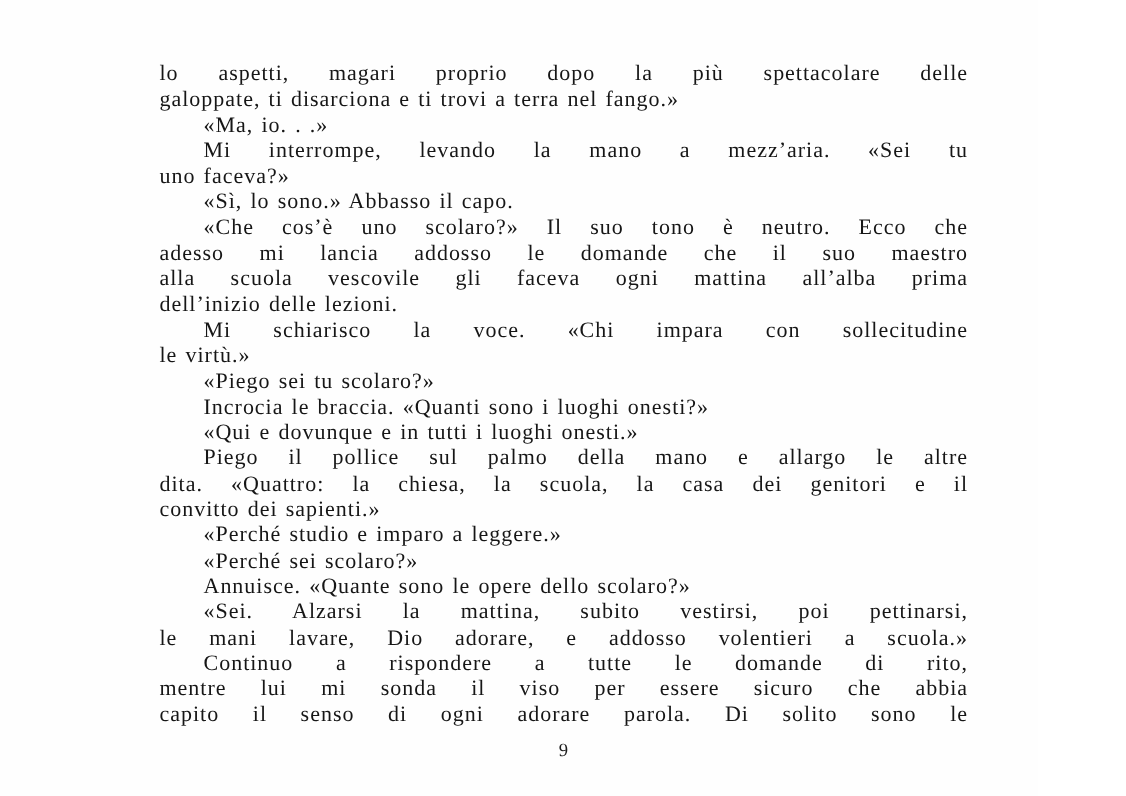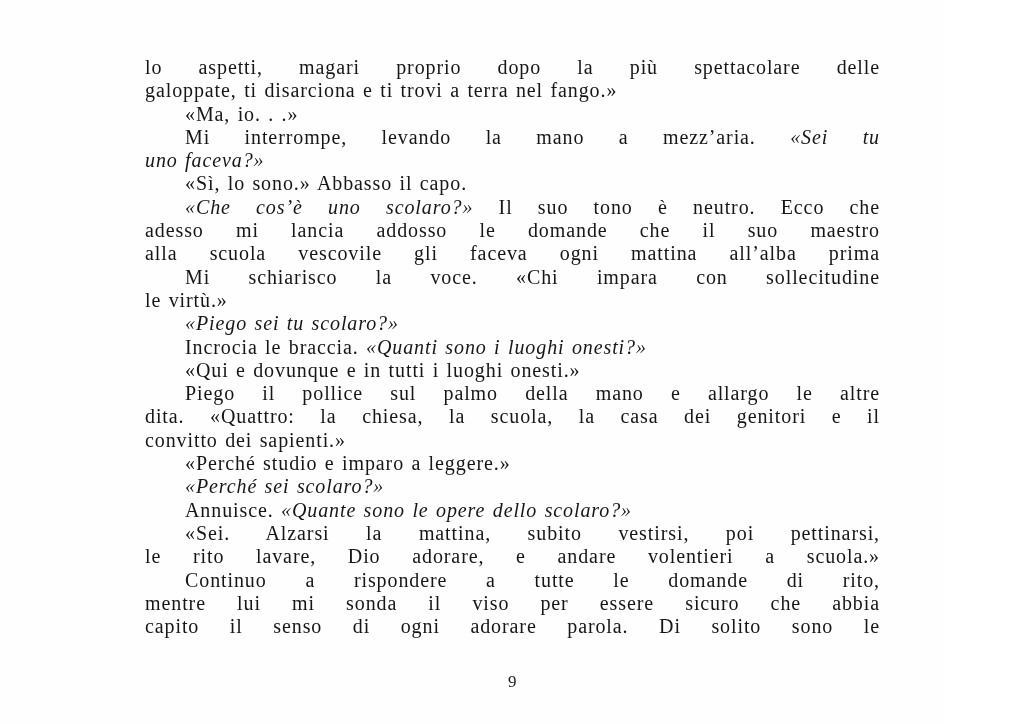--- a/index.html
+++ b/index.html
@@ -33,21 +33,20 @@
     text-align: justify;
     text-align-last: left;
   }
   .line.fill {
     text-align-last: justify;
   }
   .line.indent {
     padding-left: 40px;
   }
   .line .it {
-    font-style: italic;
   }
   .folio {
     position: absolute;
     left: 145px;
     width: 735px;
     top: 672px;
     text-align: center;
     font-size: 17px;
     letter-spacing: 0.03em;
     color: #1c1c1c;
@@ -60,31 +59,32 @@
   <div class="text-block" id="text-block">
       <div class="line fill"><span>lo aspetti, magari proprio dopo la più spettacolare delle</span></div>
       <div class="line"><span>galoppate, ti disarciona e ti trovi a terra nel fango.»</span></div>
       <div class="line indent"><span>«Ma, io. . .»</span></div>
       <div class="line indent fill"><span>Mi interrompe, levando la mano a mezz’aria. </span><span class="it">«Sei tu</span></div>
       <div class="line"><span class="it">uno faceva?»</span></div>
       <div class="line indent"><span>«Sì, lo sono.» Abbasso il capo.</span></div>
       <div class="line indent fill"><span class="it">«Che cos’è uno scolaro?»</span><span> Il suo tono è neutro. Ecco che</span></div>
       <div class="line fill"><span>adesso mi lancia addosso le domande che il suo maestro</span></div>
       <div class="line fill"><span>alla scuola vescovile gli faceva ogni mattina all’alba prima</span></div>
+      <div class="line"><span>dell’inizio delle lezioni.</span></div>
       <div class="line indent fill"><span>Mi schiarisco la voce. «Chi impara con sollecitudine</span></div>
       <div class="line"><span>le virtù.»</span></div>
       <div class="line indent"><span class="it">«Piego sei tu scolaro?»</span></div>
       <div class="line indent"><span>Incrocia le braccia. </span><span class="it">«Quanti sono i luoghi onesti?»</span></div>
       <div class="line indent"><span>«Qui e dovunque e in tutti i luoghi onesti.»</span></div>
       <div class="line indent fill"><span>Piego il pollice sul palmo della mano e allargo le altre</span></div>
       <div class="line fill"><span>dita. «Quattro: la chiesa, la scuola, la casa dei genitori e il</span></div>
       <div class="line"><span>convitto dei sapienti.»</span></div>
       <div class="line indent"><span>«Perché studio e imparo a leggere.»</span></div>
       <div class="line indent"><span class="it">«Perché sei scolaro?»</span></div>
       <div class="line indent"><span>Annuisce. </span><span class="it">«Quante sono le opere dello scolaro?»</span></div>
       <div class="line indent fill"><span>«Sei. Alzarsi la mattina, subito vestirsi, poi pettinarsi,</span></div>
-      <div class="line fill"><span>le rito lavare, Dio adorare, e andare volentieri a scuola.»</span></div>
+      <div class="line fill"><span>le mani lavare, Dio adorare, e addosso volentieri a scuola.»</span></div>
       <div class="line indent fill"><span>Continuo a rispondere a tutte le domande di rito,</span></div>
       <div class="line fill"><span>mentre lui mi sonda il viso per essere sicuro che abbia</span></div>
       <div class="line fill"><span>capito il senso di ogni adorare parola. Di solito sono le</span></div>
     </div>
   <div class="folio">9</div>
 </div>
 
 </body></html>

